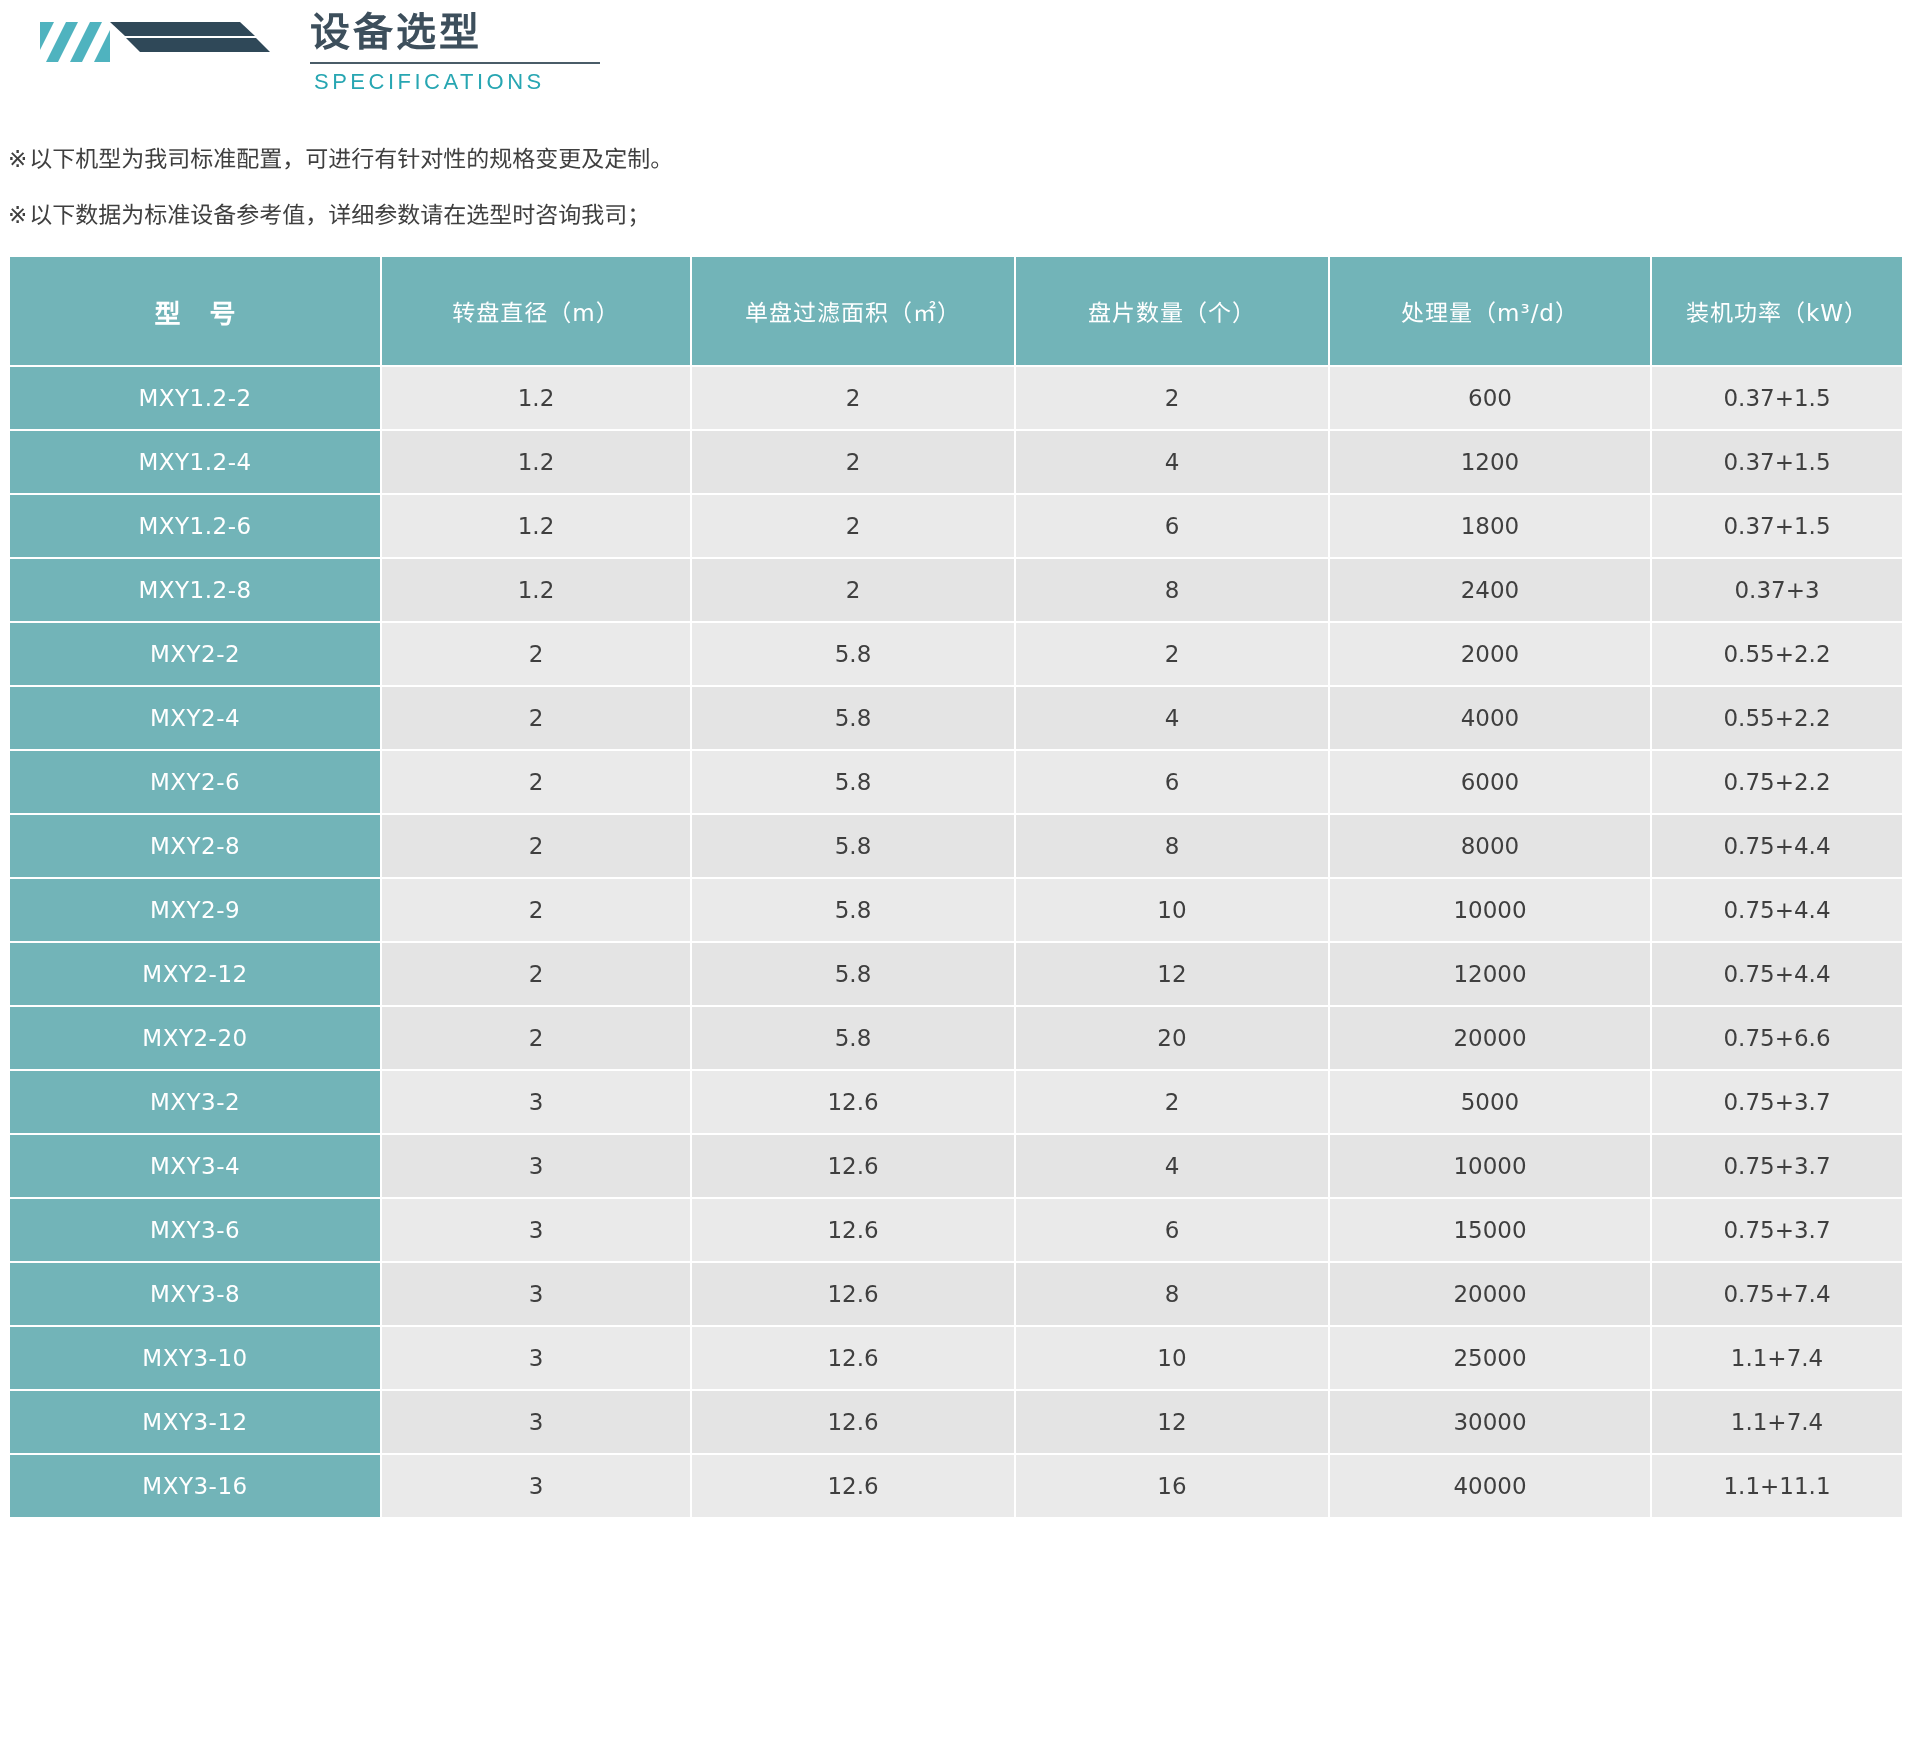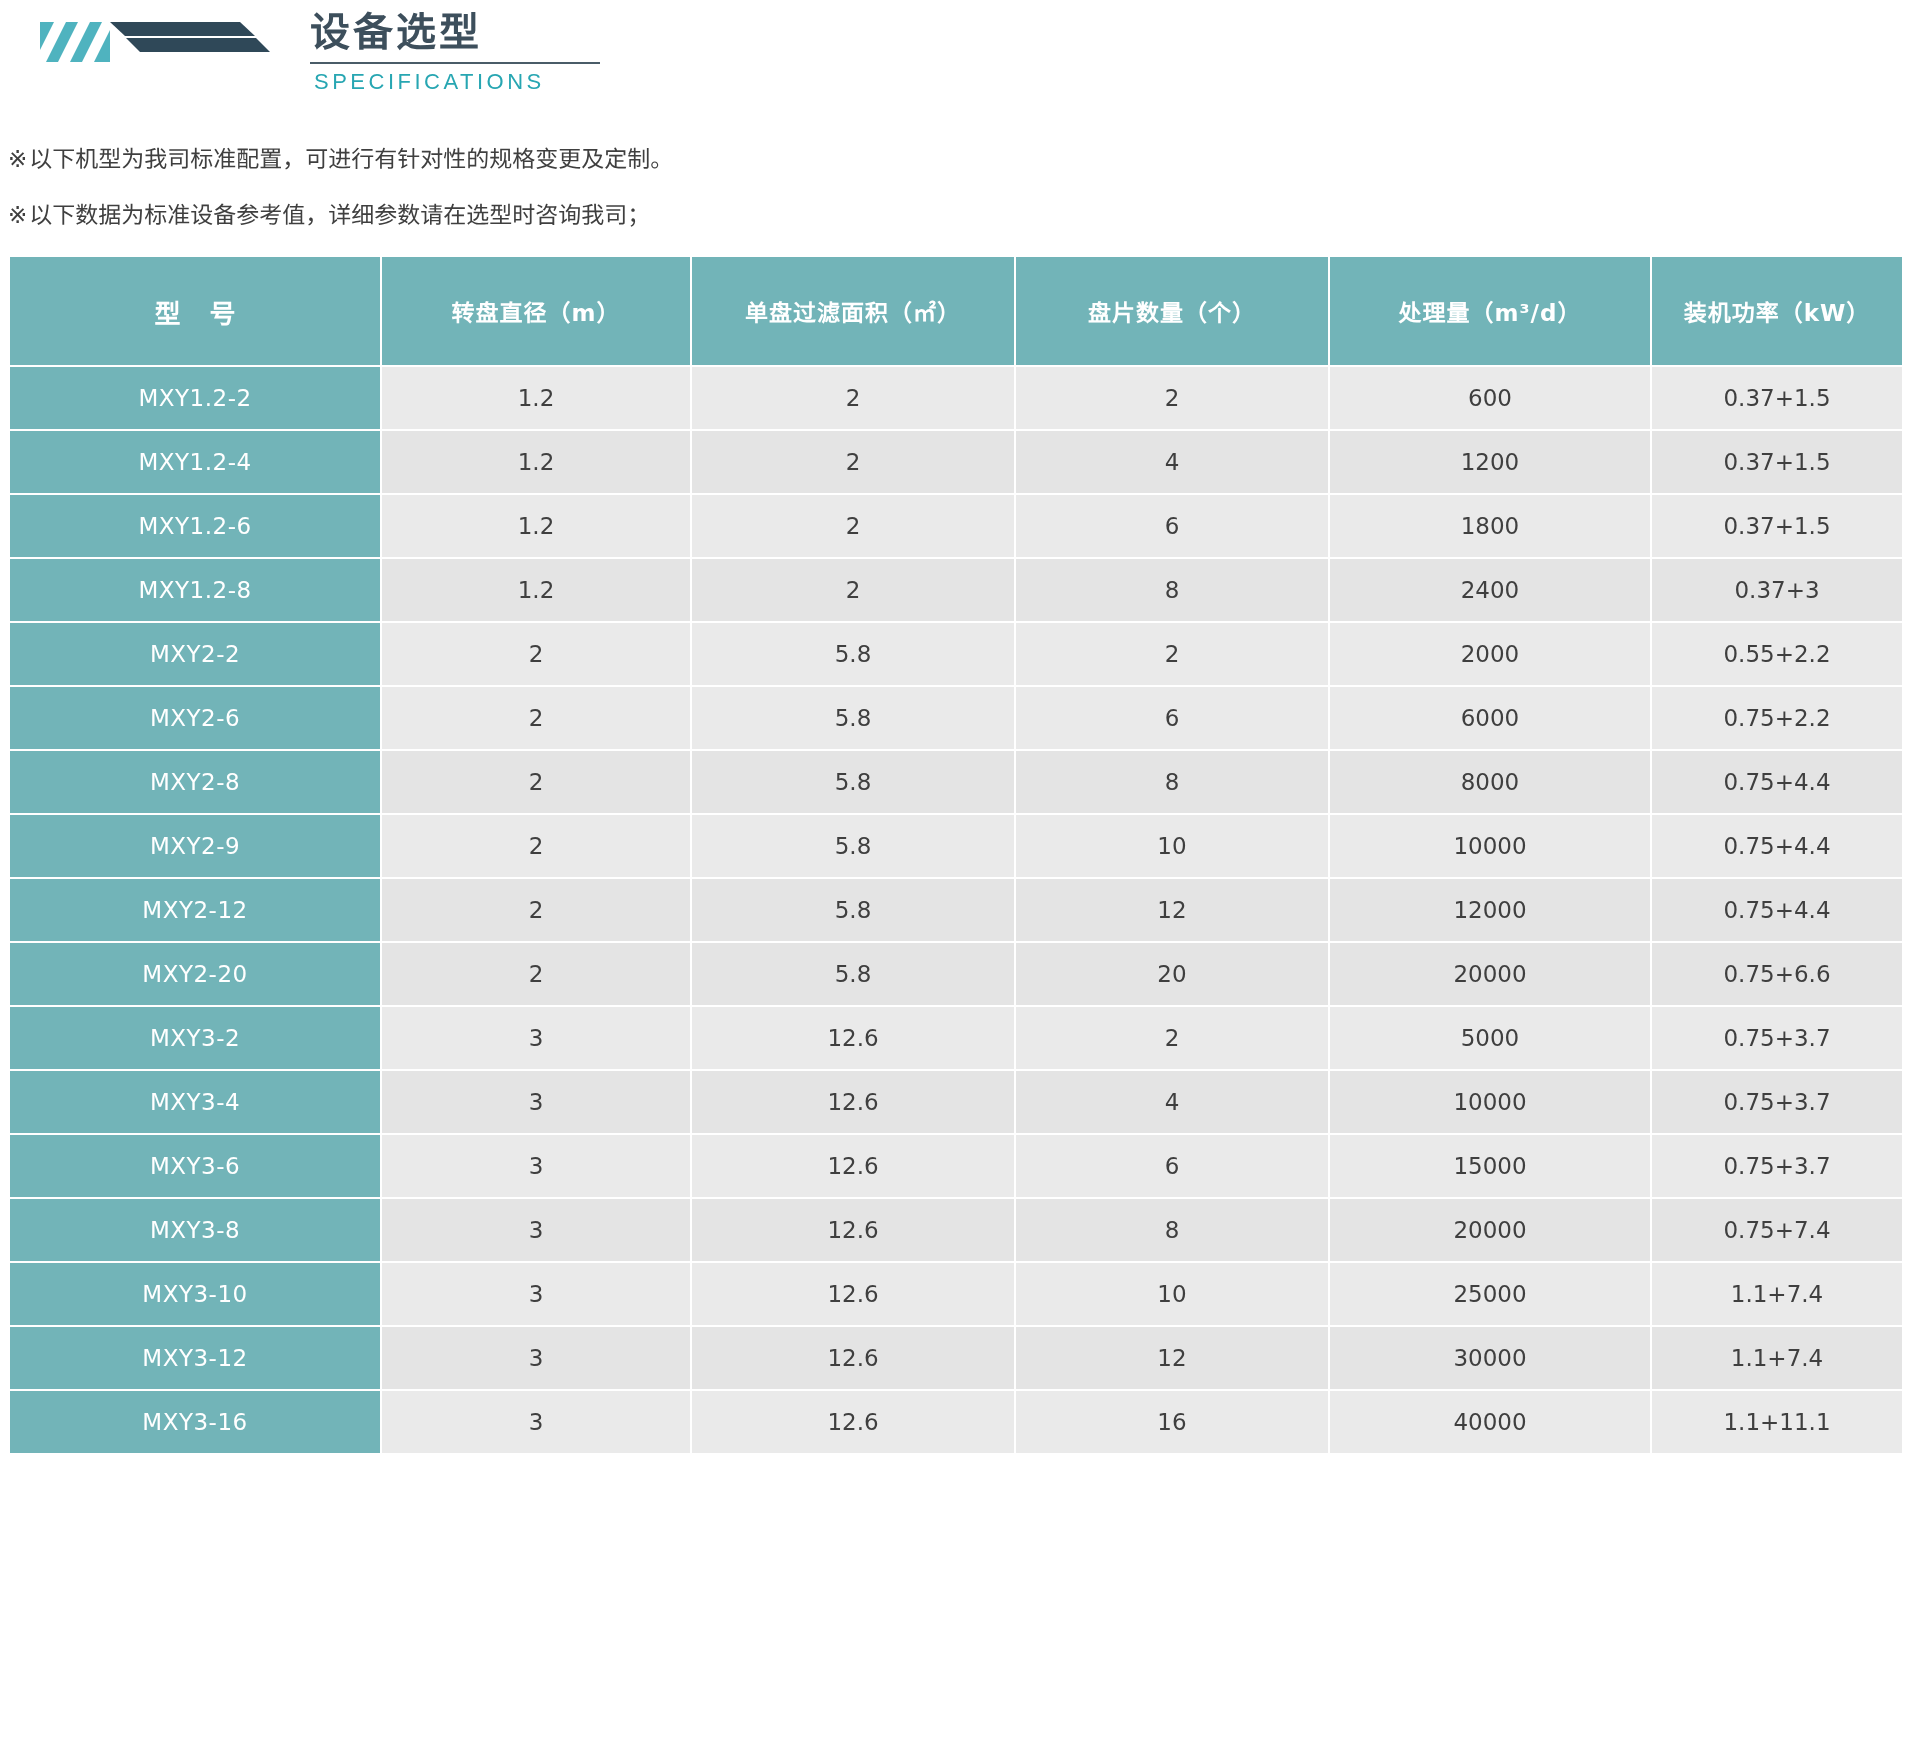--- a/index.html
+++ b/index.html
@@ -100,21 +100,21 @@
     text-align: center;
     vertical-align: middle;
     padding: 0;
     height: 62px;
     font-family: "DejaVu Sans", "Liberation Sans", sans-serif;
   }
   table.spec thead th {
     background: #72b4b8;
     color: #ffffff;
     height: 108px;
-    font-weight: bold;
+    font-weight: normal;
     letter-spacing: 1px;
   }
   table.spec thead th.model-head {
     font-weight: bold;
     font-size: 26px;
     letter-spacing: 10px;
     text-indent: 10px;
   }
   td.model-cell {
     background: #72b4b8;
@@ -225,20 +225,28 @@
           </tr>
           <tr>
             <td class="model-cell">MXY2-2</td>
             <td class="data-cell">2</td>
             <td class="data-cell">5.8</td>
             <td class="data-cell">2</td>
             <td class="data-cell">2000</td>
             <td class="data-cell">0.55+2.2</td>
           </tr>
           <tr>
+            <td class="model-cell">MXY2-4</td>
+            <td class="data-cell alt">2</td>
+            <td class="data-cell alt">5.8</td>
+            <td class="data-cell alt">4</td>
+            <td class="data-cell alt">4000</td>
+            <td class="data-cell alt">0.55+2.2</td>
+          </tr>
+          <tr>
             <td class="model-cell">MXY2-6</td>
             <td class="data-cell">2</td>
             <td class="data-cell">5.8</td>
             <td class="data-cell">6</td>
             <td class="data-cell">6000</td>
             <td class="data-cell">0.75+2.2</td>
           </tr>
           <tr>
             <td class="model-cell">MXY2-8</td>
             <td class="data-cell alt">2</td>

